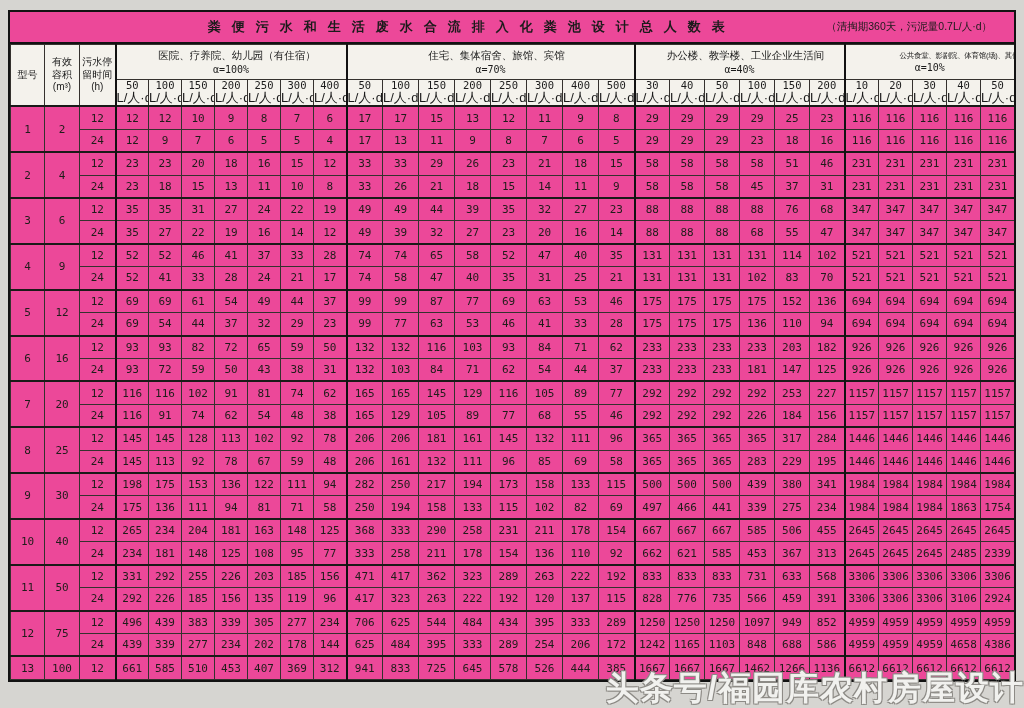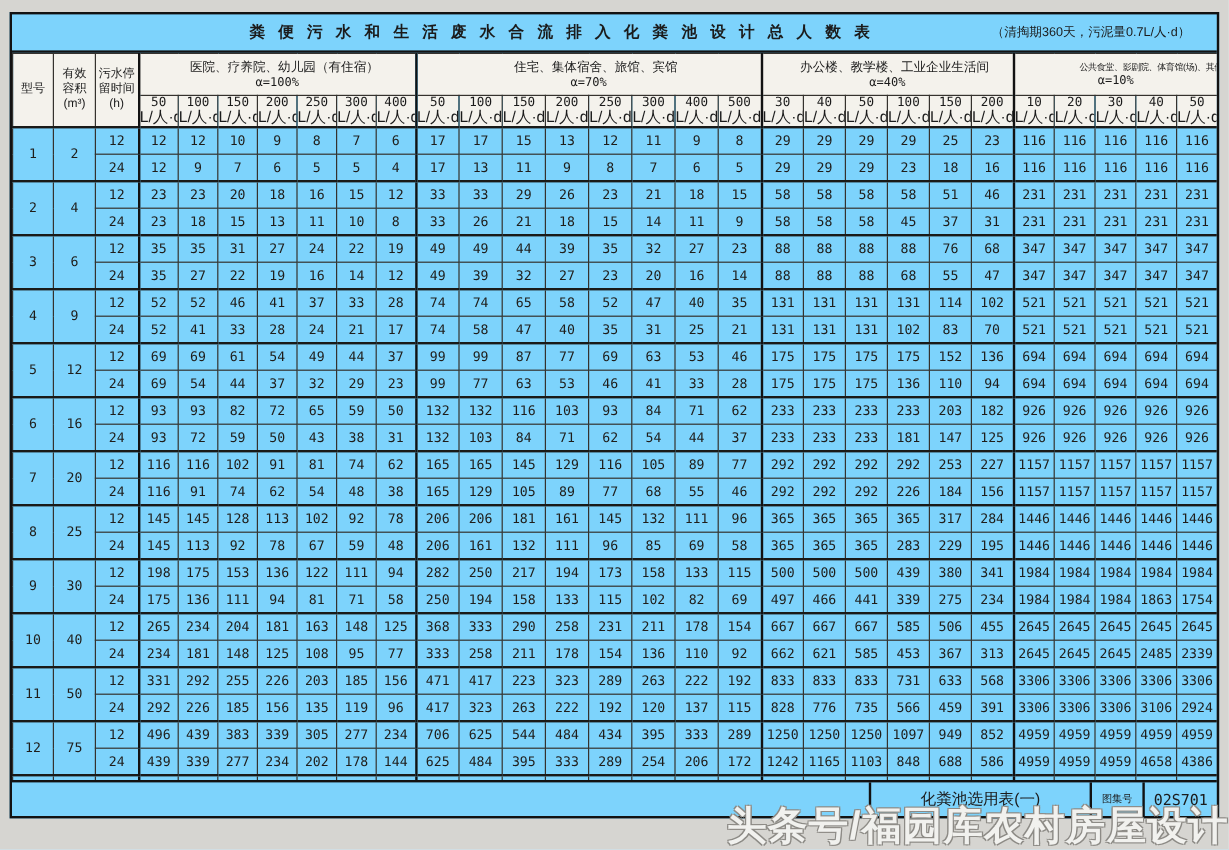--- a/index.html
+++ b/index.html
@@ -1,19 +1,19 @@
 <!DOCTYPE html>
 <html><head>
 <meta charset="utf-8">
 <style>
   html,body{margin:0;padding:0;}
   .page{position:relative;width:1024px;height:708px;background:#d6d5d1;overflow:hidden;
         font-family:"Liberation Sans",sans-serif;color:#1b1b1b;}
   .sheet{position:absolute;left:8px;top:10px;width:1008px;height:672px;box-sizing:border-box;
-         background:#7dd3fc;border:2px solid #121212;display:flex;flex-direction:column;}
+         background:#ec4899;border:2px solid #121212;display:flex;flex-direction:column;}
   
   .title-row{height:30px;flex:0 0 30px;position:relative;border-bottom:2px solid #121212;}
   .main-title{position:absolute;left:46%;top:50%;transform:translate(-50%,-50%);
               font-size:13px;font-weight:bold;letter-spacing:11px;white-space:nowrap;}
   .title-note{position:absolute;right:22px;top:50%;transform:translateY(-50%);font-size:10.5px;white-space:nowrap;}
   
   .table-wrap{flex:1 1 auto;overflow:hidden;}
   table{border-collapse:collapse;table-layout:fixed;width:100%;height:100%;}
   th,td{border:1px solid #35322e;padding:0;text-align:center;vertical-align:middle;overflow:hidden;}
   thead th{background:#f4f2ec;font-weight:normal;}
@@ -823,21 +823,21 @@
               <td class="hrs">12</td>
               <td class="val gs">331</td>
               <td class="val">292</td>
               <td class="val">255</td>
               <td class="val">226</td>
               <td class="val">203</td>
               <td class="val">185</td>
               <td class="val">156</td>
               <td class="val gs">471</td>
               <td class="val">417</td>
-              <td class="val">223</td>
+              <td class="val">362</td>
               <td class="val">323</td>
               <td class="val">289</td>
               <td class="val">263</td>
               <td class="val">222</td>
               <td class="val">192</td>
               <td class="val gs">833</td>
               <td class="val">833</td>
               <td class="val">833</td>
               <td class="val">731</td>
               <td class="val">633</td>
@@ -964,21 +964,15 @@
               <td class="val">1136</td>
               <td class="val gs">6612</td>
               <td class="val">6612</td>
               <td class="val">6612</td>
               <td class="val">6612</td>
               <td class="val">6612</td>
             </tr>
           </tbody>
         </table>
     </div>
-    <div class="title-block">
-      <div class="tb-spacer"></div>
-      <div class="tb-title">化粪池选用表(一)</div>
-      <div class="tb-label">图集号</div>
-      <div class="tb-no">02S701</div>
-    </div>
   </div>
   <div class="watermark">头条号/福园库农村房屋设计</div>
 </div>
 
 </body></html>

